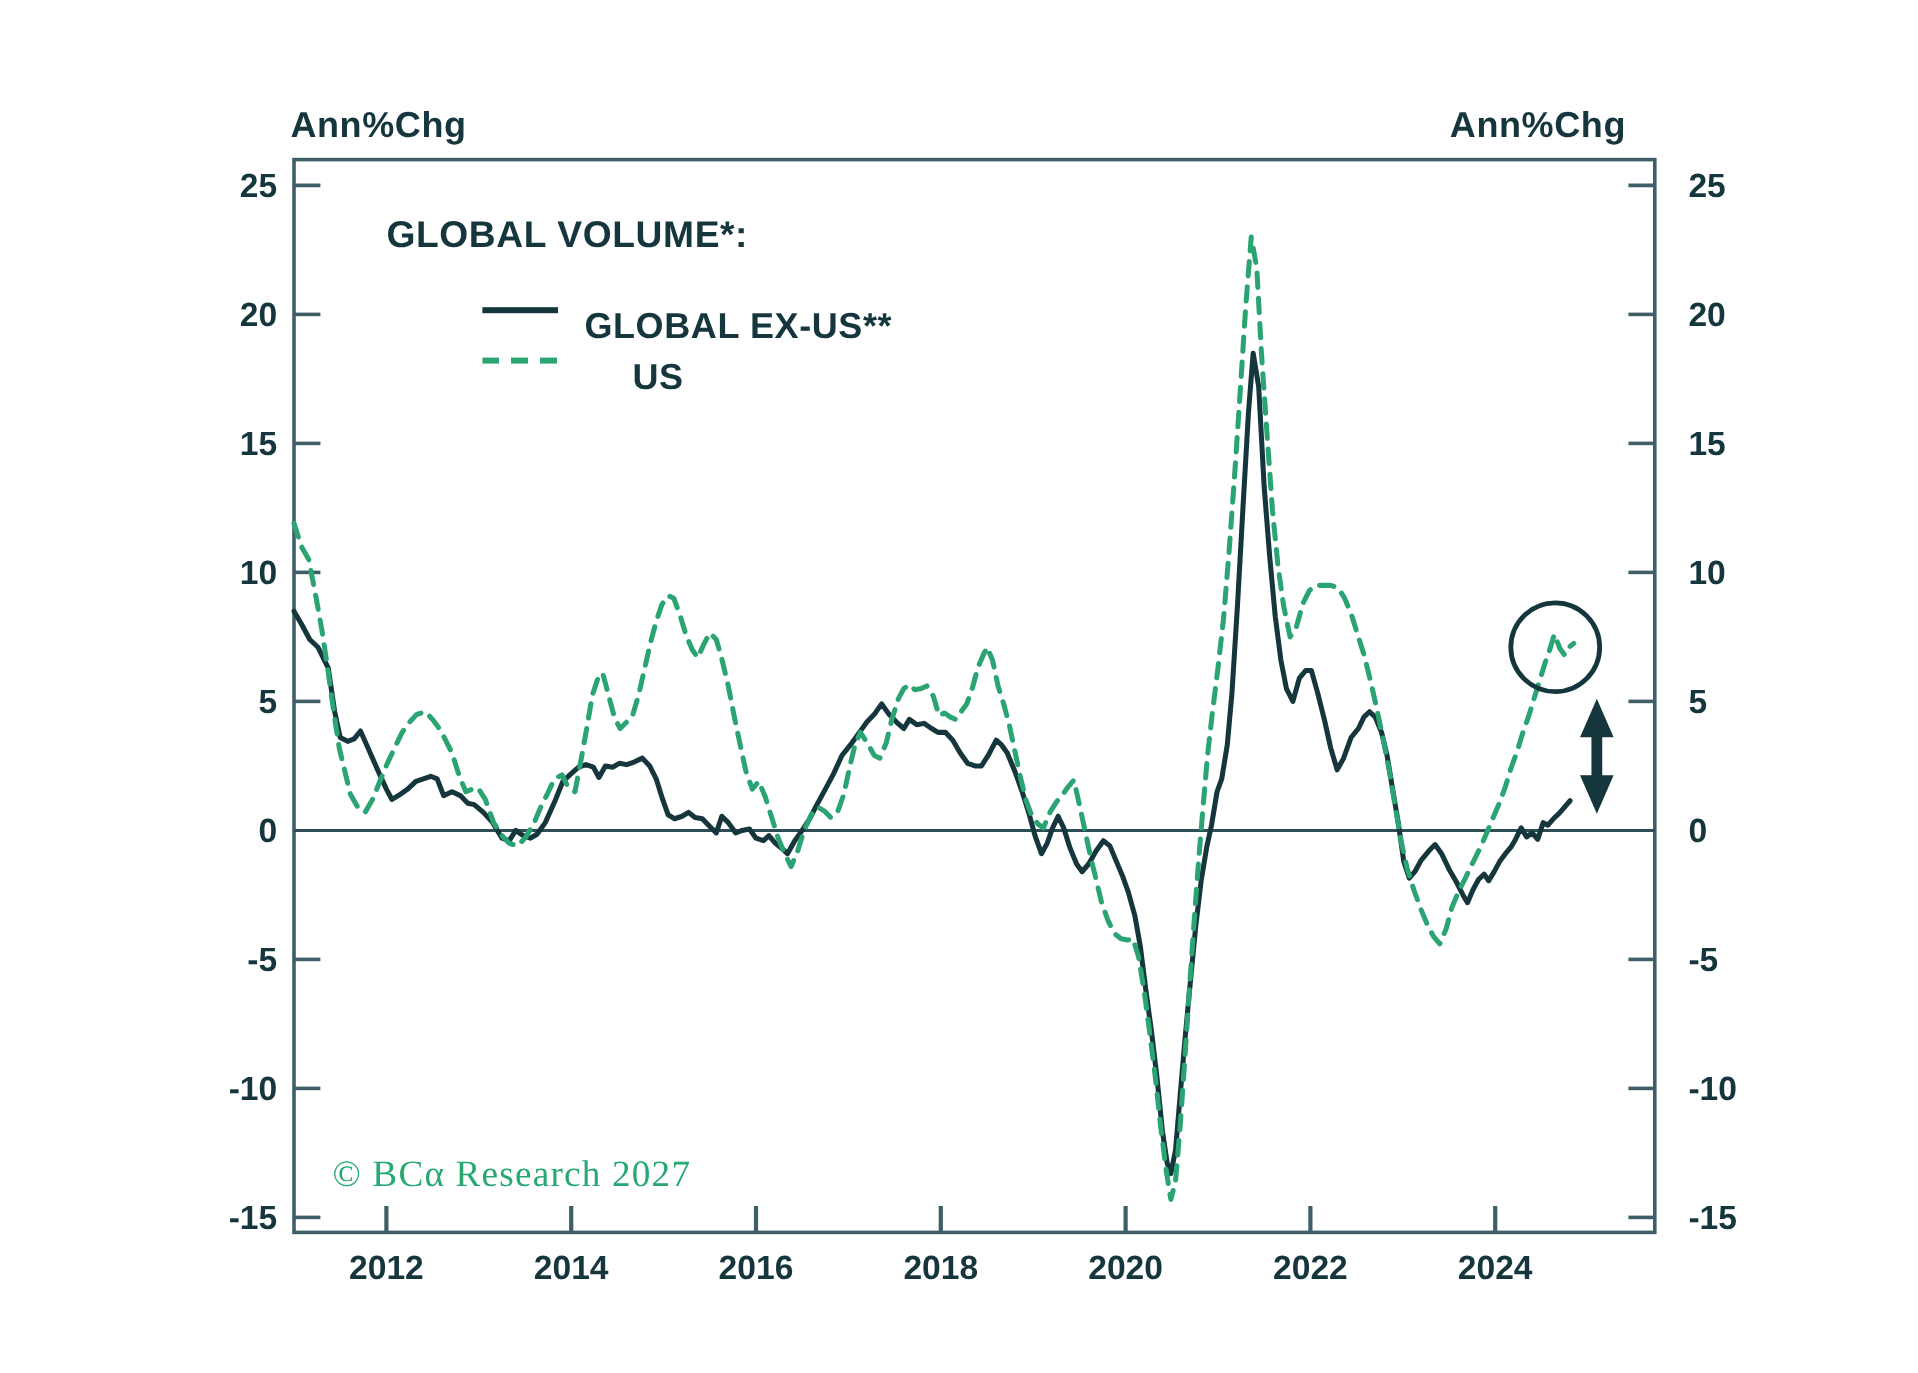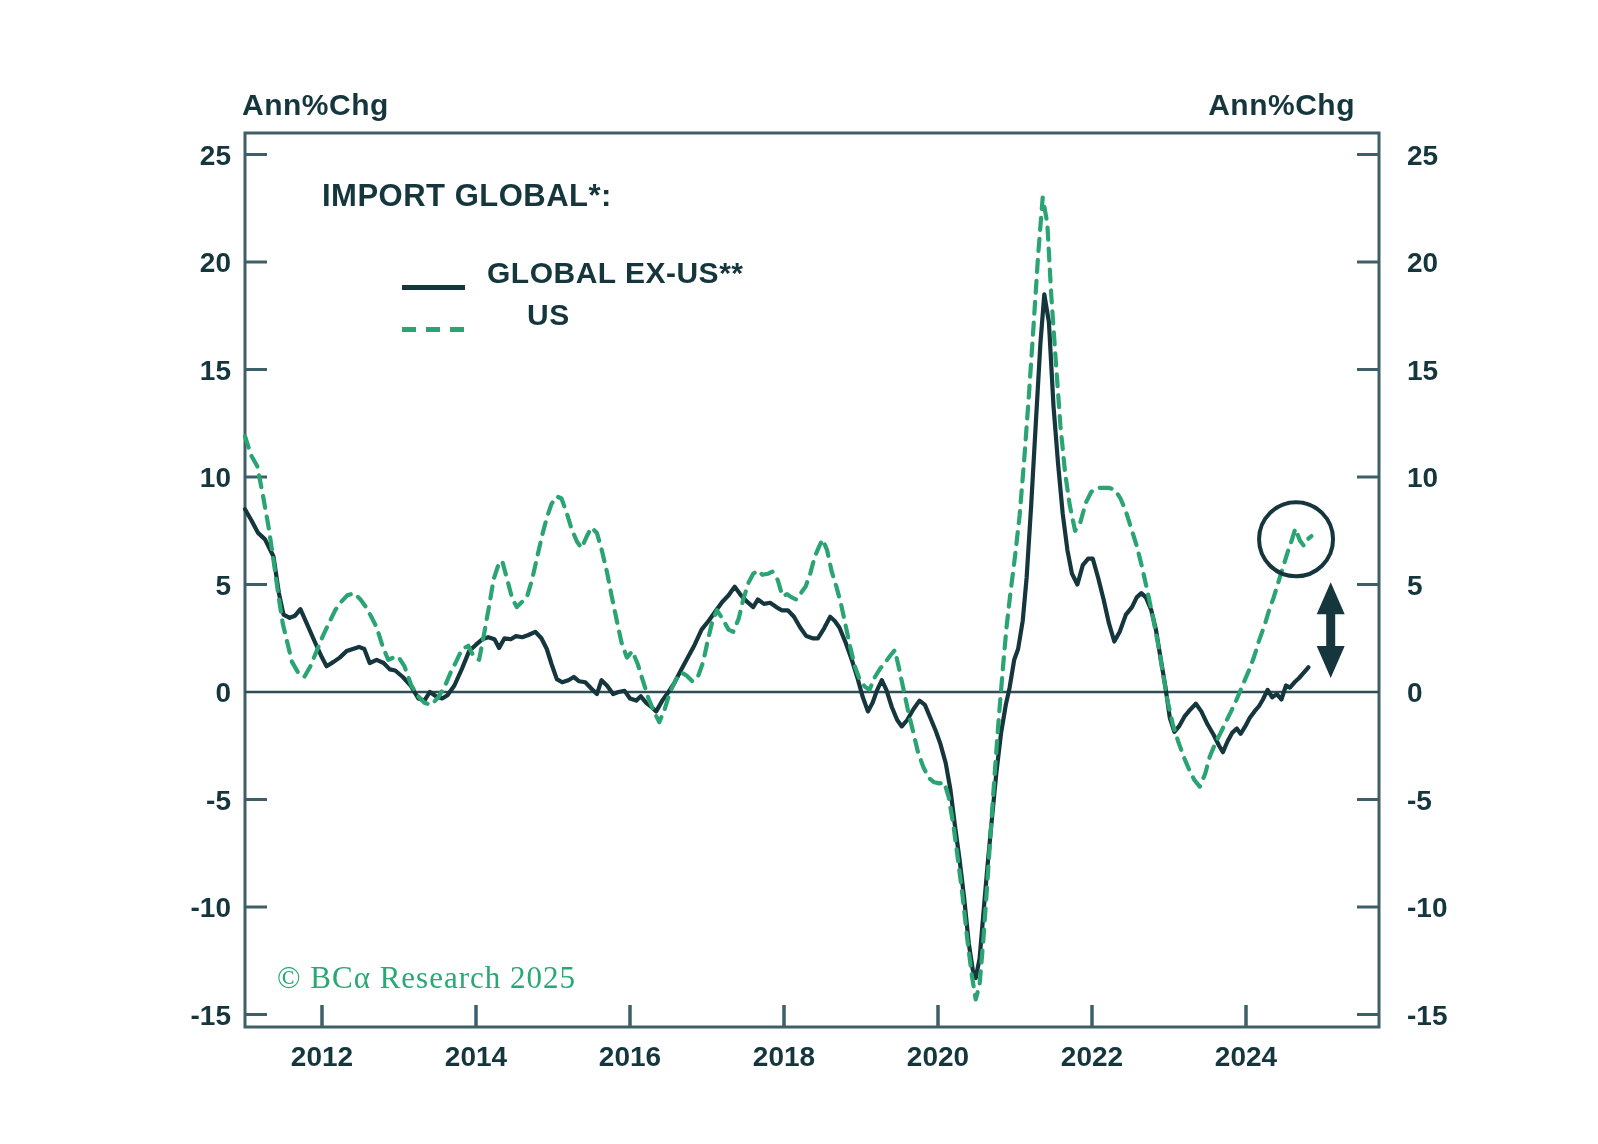--- a/index.html
+++ b/index.html
@@ -3,21 +3,21 @@
 <meta charset="utf-8">
 <style>
   html,body{margin:0;padding:0;background:#ffffff;}
   #stage{position:relative;width:1598px;height:1144px;background:#ffffff;overflow:hidden;
          font-family:"Liberation Sans", sans-serif;margin-top:30px;}
   .axis-unit{position:absolute;font-size:30px;font-weight:bold;color:#16363d;letter-spacing:0.5px;}
   #ann-left{left:242px;top:58px;}
   #ann-right{right:243px;top:58px;}
   #legend{position:absolute;left:322px;top:148px;}
   .legend-title{font-size:31px;font-weight:bold;color:#16363d;letter-spacing:0.5px;}
-  .legend-row{position:absolute;display:flex;align-items:flex-end;}
+  .legend-row{position:absolute;display:flex;align-items:flex-start;}
   #legend-row-1{left:80px;top:78px;}
   #legend-row-2{left:80px;top:120px;gap:40px;}
   .swatch{width:63px;height:5px;margin-right:22px;flex:none;}
   .swatch-solid{background:#16363d;}
   .swatch-dashed{background:repeating-linear-gradient(90deg,#2ba473 0 14px,transparent 14px 24px);}
   .legend-label{font-size:30px;font-weight:bold;color:#16363d;letter-spacing:0.5px;white-space:nowrap;}
   #copyright{position:absolute;left:277px;top:930px;font-family:"Liberation Serif", serif;
              font-size:31px;color:#28a873;letter-spacing:1px;}
   svg text{font-family:"Liberation Sans", sans-serif;font-weight:bold;fill:#16363d;}
   .ticklabel{font-size:28px;}
@@ -83,26 +83,26 @@
       <text class="ticklabel" x="1246" y="1036" text-anchor="middle">2024</text>
       <path d="M245.0 479.3 L251.2 490.0 L258.1 502.9 L265.0 509.4 L273.5 526.5 L278.9 563.1 L283.5 584.6 L289.7 587.8 L295.1 585.7 L300.4 579.2 L306.6 593.2 L315.1 612.5 L322.0 627.6 L326.6 636.2 L333.6 631.9 L339.7 627.6 L346.6 621.1 L352.8 619.0 L359.0 616.9 L364.3 619.0 L369.7 633.0 L376.7 629.8 L383.6 633.0 L389.8 639.4 L395.2 640.5 L402.8 647.0 L410.6 655.5 L418.3 668.5 L424.4 670.6 L429.8 662.0 L436.0 666.3 L442.1 668.5 L447.5 665.2 L454.4 655.5 L462.1 638.4 L469.1 621.1 L476.0 614.7 L482.2 609.3 L488.3 607.2 L494.5 609.3 L499.1 617.9 L504.5 608.3 L510.7 609.3 L516.0 606.1 L522.2 607.2 L528.4 605.0 L535.3 601.8 L541.4 608.3 L546.8 619.0 L551.5 634.0 L556.8 649.1 L562.2 652.3 L568.4 650.2 L573.8 647.0 L579.2 651.3 L585.3 652.3 L591.5 658.8 L596.9 664.1 L601.5 650.2 L606.9 655.5 L613.1 664.1 L618.4 662.0 L624.6 660.9 L630.0 668.5 L636.2 670.6 L640.8 666.3 L646.2 672.8 L651.6 677.0 L656.2 681.4 L662.3 670.6 L668.5 662.0 L674.7 652.3 L680.8 640.5 L687.8 627.6 L694.7 614.7 L701.6 599.6 L708.5 591.0 L716.2 580.3 L722.4 571.7 L728.6 565.3 L734.7 556.6 L740.9 565.3 L747.0 571.7 L753.2 577.1 L757.8 569.5 L764.0 573.9 L770.1 572.8 L776.3 577.1 L781.7 580.3 L787.8 580.3 L794.0 586.8 L800.2 597.5 L806.3 606.1 L812.5 608.3 L817.9 608.3 L824.0 598.6 L830.2 586.8 L834.8 591.0 L839.4 597.5 L845.6 612.5 L851.8 629.8 L857.2 647.0 L862.5 666.3 L867.9 681.4 L872.6 672.8 L877.2 659.9 L881.8 650.2 L886.4 659.9 L891.8 677.0 L897.2 690.0 L901.8 696.4 L907.2 690.0 L913.4 679.2 L919.5 670.6 L924.9 674.9 L930.3 687.8 L935.7 700.7 L940.3 713.6 L945.7 733.0 L950.3 758.8 L954.9 795.3 L959.6 829.7 L964.2 868.4 L968.8 913.5 L972.7 939.4 L975.7 948.0 L979.6 928.6 L983.4 883.5 L987.3 838.3 L991.9 788.9 L996.5 741.5 L1001.1 702.9 L1005.8 674.9 L1009.6 657.7 L1014.2 629.8 L1018.1 619.0 L1022.7 591.0 L1026.6 548.0 L1031.2 475.0 L1035.8 393.3 L1040.4 313.7 L1044.3 264.3 L1048.9 292.2 L1053.5 376.1 L1058.1 434.1 L1062.7 483.5 L1067.4 520.1 L1072.0 543.8 L1077.4 554.5 L1082.8 535.1 L1088.2 528.7 L1092.8 528.7 L1098.2 548.0 L1103.6 569.5 L1108.9 593.2 L1114.3 611.5 L1119.7 601.8 L1125.9 584.6 L1132.0 577.1 L1136.7 567.4 L1141.3 563.1 L1145.9 567.4 L1151.3 580.3 L1155.9 599.6 L1160.5 627.6 L1165.2 655.5 L1169.8 687.8 L1174.4 701.8 L1179.0 696.4 L1184.4 686.7 L1190.6 679.2 L1195.9 673.8 L1201.3 681.4 L1207.5 694.3 L1213.7 705.0 L1219.1 715.8 L1222.9 722.2 L1227.5 711.5 L1232.1 702.9 L1236.8 698.5 L1240.6 703.9 L1245.2 696.4 L1249.8 687.8 L1254.5 681.4 L1259.1 676.0 L1262.9 669.5 L1267.6 659.9 L1272.2 667.4 L1276.8 664.1 L1281.4 669.5 L1286.0 655.5 L1289.9 657.7 L1294.5 652.3 L1299.1 648.0 L1303.8 642.6 L1308.4 637.3" fill="none" stroke="#16363d" stroke-width="4.2" stroke-linejoin="round" stroke-linecap="round"></path>
       <path d="M245.0 406.1 L251.2 425.5 L257.3 436.3 L263.5 468.5 L268.1 494.3 L272.7 524.4 L278.1 563.1 L282.7 593.2 L287.3 612.5 L292.0 631.9 L298.1 642.6 L304.3 647.0 L310.4 636.2 L316.6 621.1 L322.8 606.1 L328.9 593.2 L335.1 580.3 L341.3 571.7 L347.4 565.3 L354.3 563.1 L360.5 569.5 L366.7 578.1 L371.3 586.8 L376.7 597.5 L382.8 616.9 L388.2 629.8 L393.6 627.6 L398.2 626.5 L404.4 636.2 L411.3 655.5 L418.3 666.3 L424.4 672.8 L431.3 674.9 L438.3 667.4 L445.2 655.5 L450.6 642.6 L456.0 631.9 L462.1 619.0 L468.3 615.8 L473.7 626.5 L479.1 629.8 L483.7 606.1 L489.1 576.0 L493.7 549.1 L498.3 535.1 L502.2 530.9 L506.8 548.0 L512.2 568.5 L516.8 577.1 L522.2 571.7 L526.8 567.4 L532.2 549.1 L536.8 528.7 L542.2 505.1 L546.8 487.9 L551.5 473.9 L556.8 466.4 L561.5 468.5 L566.9 483.5 L571.5 498.6 L576.9 511.5 L581.5 518.0 L586.9 506.1 L591.5 497.5 L596.9 502.9 L601.5 519.0 L606.9 541.6 L611.5 565.3 L616.9 591.0 L621.5 612.5 L626.9 627.6 L632.3 621.1 L637.7 634.0 L643.1 651.3 L648.5 668.5 L653.9 681.4 L659.3 692.1 L664.7 679.2 L670.0 662.0 L676.2 649.1 L681.6 642.6 L687.0 645.9 L692.4 651.3 L697.8 647.0 L703.2 631.9 L707.8 610.4 L712.4 591.0 L717.0 580.3 L723.2 590.0 L728.6 599.6 L733.2 601.8 L738.6 588.9 L743.2 569.5 L748.6 552.4 L753.2 543.8 L757.8 540.5 L762.4 544.8 L767.8 543.8 L772.4 541.6 L777.8 550.2 L782.5 566.3 L787.1 564.2 L791.7 567.4 L796.3 569.5 L800.9 563.1 L805.6 556.6 L810.2 543.8 L814.8 526.5 L819.4 515.8 L822.5 509.4 L827.1 520.1 L831.7 541.6 L836.4 556.6 L841.0 573.9 L845.6 595.4 L850.2 616.9 L854.8 636.2 L859.5 649.1 L864.8 656.6 L869.5 659.9 L874.9 647.0 L880.3 638.4 L885.6 631.9 L890.3 625.5 L894.9 620.1 L899.5 640.5 L904.1 662.0 L908.7 683.5 L913.4 702.9 L918.0 722.2 L923.4 737.3 L928.8 748.0 L934.2 752.3 L939.5 753.4 L944.2 752.3 L948.8 767.4 L953.4 795.3 L958.0 829.7 L962.6 866.3 L967.3 909.3 L971.9 945.8 L975.7 969.5 L979.6 954.4 L983.4 909.3 L987.3 853.4 L991.1 795.3 L995.0 739.4 L998.8 687.8 L1002.7 640.5 L1006.5 597.5 L1010.4 563.1 L1015.0 526.5 L1019.6 485.7 L1024.2 429.8 L1028.9 365.3 L1033.5 296.5 L1038.1 225.6 L1042.7 167.5 L1047.3 193.3 L1051.2 264.3 L1055.8 330.9 L1060.4 395.4 L1065.1 442.7 L1069.7 475.0 L1075.1 500.8 L1080.4 492.1 L1085.8 472.8 L1091.2 462.0 L1096.6 457.8 L1102.8 457.8 L1108.9 457.8 L1115.1 459.9 L1120.5 468.5 L1125.9 481.4 L1131.3 498.6 L1136.7 515.8 L1142.1 537.3 L1147.4 561.0 L1152.8 586.8 L1158.2 614.7 L1162.8 642.6 L1167.5 670.6 L1172.8 694.3 L1178.2 711.5 L1183.6 726.5 L1189.0 739.4 L1194.4 750.1 L1199.8 756.6 L1205.2 743.7 L1209.8 726.5 L1215.2 713.6 L1220.6 702.9 L1225.2 693.2 L1230.6 682.4 L1235.2 672.8 L1239.8 662.0 L1245.2 649.1 L1249.8 638.4 L1254.5 625.5 L1259.1 610.4 L1264.5 595.4 L1269.1 580.3 L1273.7 567.4 L1278.3 552.4 L1283.0 537.3 L1287.6 522.3 L1291.4 511.5 L1295.3 498.6 L1299.9 510.4 L1303.8 515.8 L1307.6 509.4 L1311.4 506.1" fill="none" stroke="#2ba473" stroke-width="4.2" stroke-linejoin="round" stroke-linecap="round" stroke-dasharray="12 9"></path>
       <circle cx="1296.050000000007" cy="509.35" r="37" fill="none" stroke="#16363d" stroke-width="4"></circle>
       <path fill="#16363d" d="M1330.699999999993 552.35 L1316.699999999993 584.35 L1326.199999999993 584.35 L1326.199999999993 616.025
            L1316.699999999993 616.025 L1330.699999999993 648.025 L1344.699999999993 616.025 L1335.199999999993 616.025
            L1335.199999999993 584.35 L1344.699999999993 584.35 Z"></path>
     </svg>
 
   <div id="legend">
-    <div class="legend-title">IMPORT GLOBAL*:</div>
+    <div class="legend-title">GLOBAL VOLUME*:</div>
     <div id="legend-row-1" class="legend-row">
       <span class="swatch swatch-solid"></span>
       <span class="legend-label">GLOBAL EX-US**</span>
     </div>
     <div id="legend-row-2" class="legend-row">
       <span class="swatch swatch-dashed"></span>
       <span class="legend-label">US</span>
     </div>
   </div>
 
-  <div id="copyright">© BCα Research 2025</div>
+  <div id="copyright">© BCα Research 2027</div>
 
 </div>
 
 </body></html>

